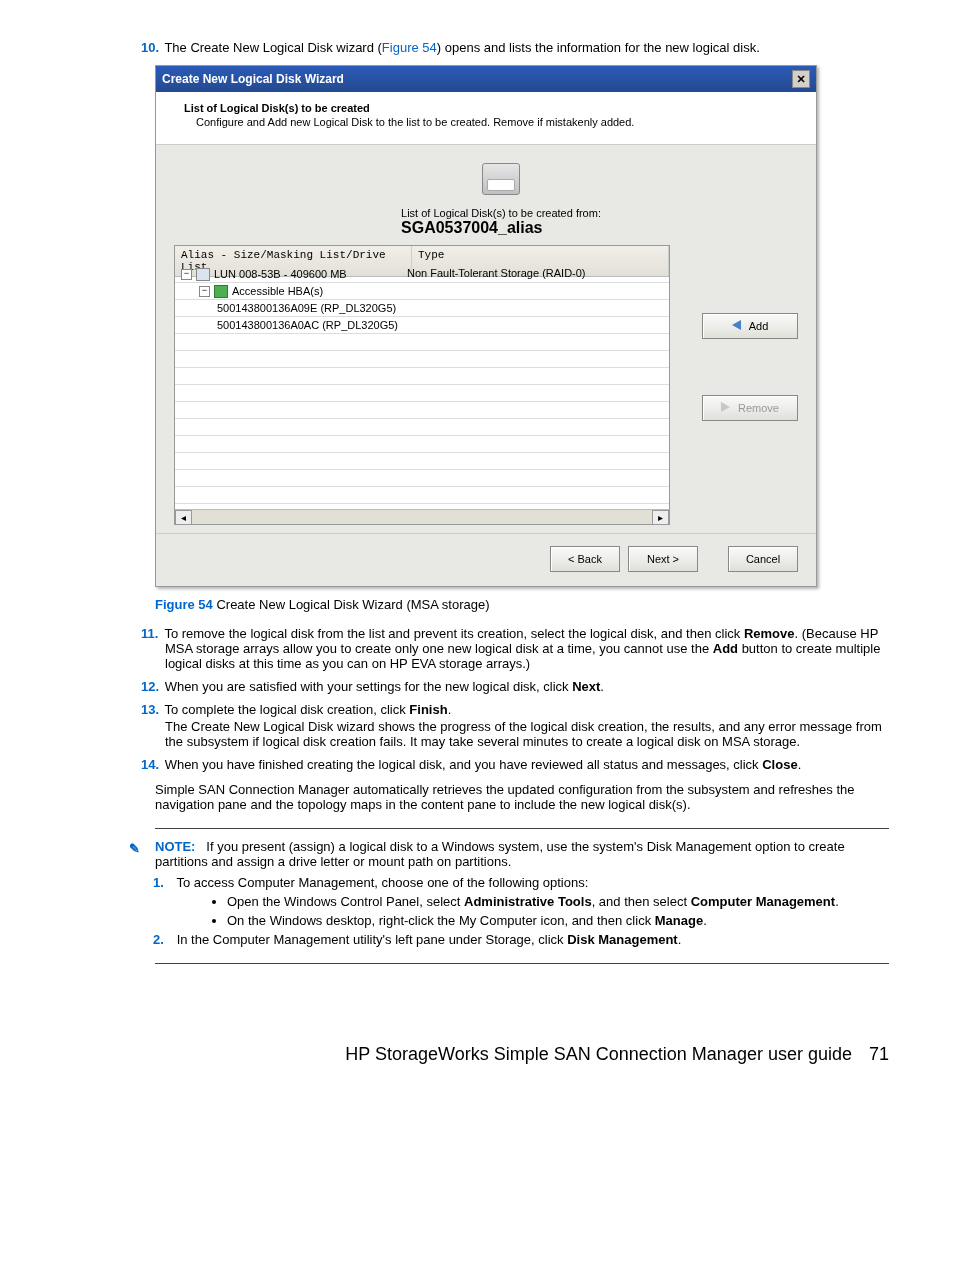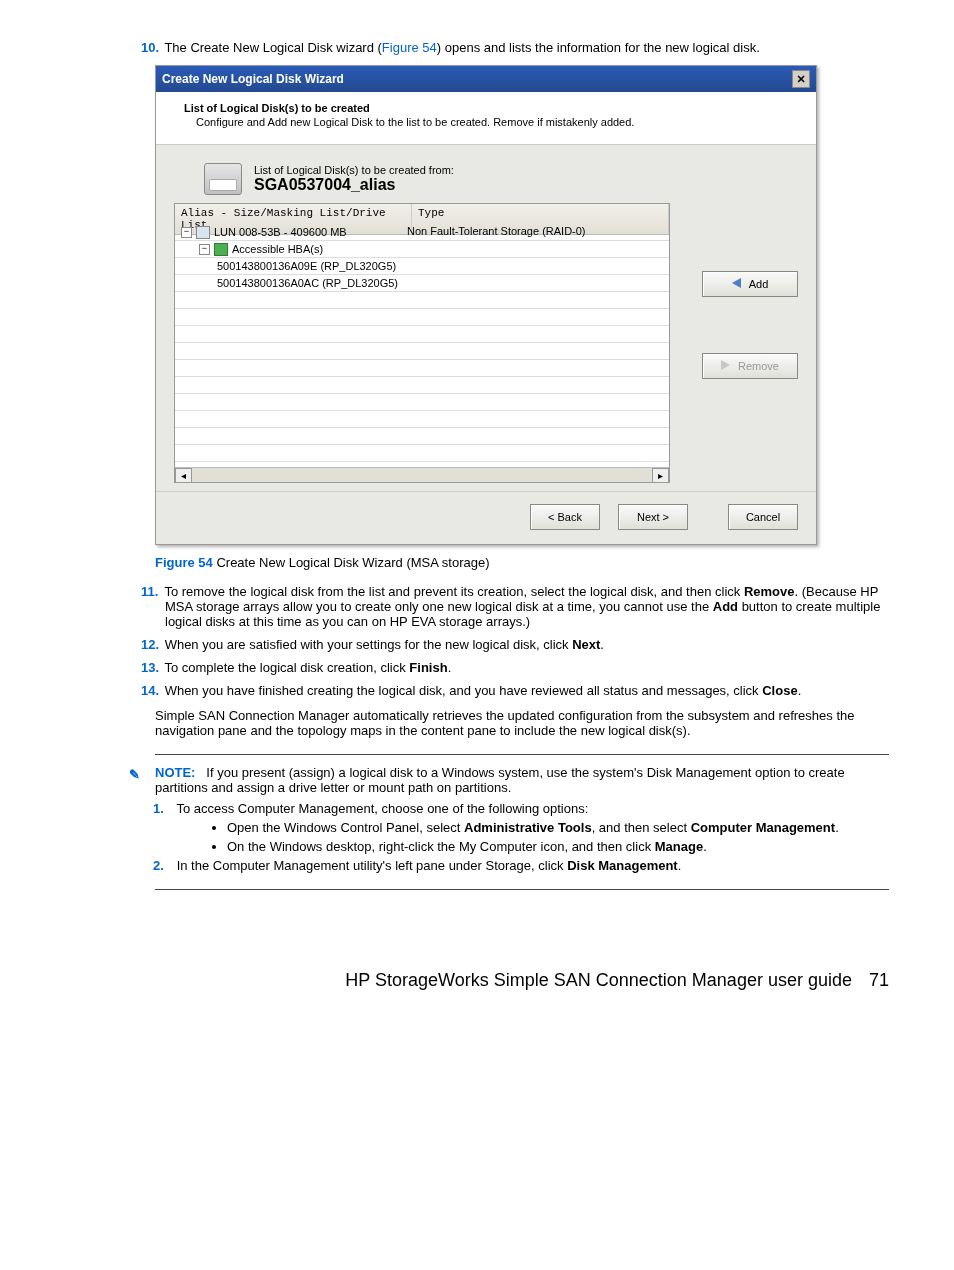--- a/index.html
+++ b/index.html
@@ -61,20 +61,21 @@
   padding: 10px 28px 16px 28px;
   font-size: 11px;
 }
 .header-title { font-weight: bold; margin-bottom: 2px; }
 .header-desc { margin-left: 12px; }
 .body-panel { padding: 18px 18px 8px 18px; }
 .list-header {
   display: flex; align-items: center; gap: 12px;
   margin-left: 30px; margin-bottom: 8px;
   font-size: 11px;
+  flex-direction: column;
 }
 .disk-icon {
   width: 36px; height: 30px;
   background: linear-gradient(#e6e6e6,#c0c0c0);
   border:1px solid #888; border-radius:3px;
   position: relative;
 }
 .disk-icon::after {
   content:''; position:absolute; left:4px; right:4px; bottom:3px; height:10px;
   background:#fff; border:1px solid #aaa; border-radius:2px;
@@ -132,21 +133,21 @@
   background: linear-gradient(#fafafa,#e0e0da);
   height: 24px;
   font-size: 11px;
   display:flex; align-items:center; justify-content:center;
   gap: 8px;
   box-shadow: 1px 1px 0 #fff inset;
 }
 .btn.disabled { color:#999; }
 .arrow-left::before { content:''; border-top:5px solid transparent; border-bottom:5px solid transparent; border-right:9px solid #4a7ec9; display:inline-block; }
 .arrow-right::before { content:''; border-top:5px solid transparent; border-bottom:5px solid transparent; border-left:9px solid #c8c8c8; display:inline-block; }
-.footer-panel { padding: 12px 18px 14px 18px; display:flex; justify-content:flex-end; gap:18px; border-top: 1px solid #ccc; }
+.footer-panel { padding: 12px 18px 14px 18px; display:flex; justify-content:flex-end; gap:8px; border-top: 1px solid #ccc; }
 .footer-panel .btn { width: 68px; }
 
 .fig-caption { margin-left: 90px; margin-top: 6px; margin-bottom: 14px; font-size: 13px; }
 .fig-caption .fig-label { color: #0066cc; font-weight: bold; }
 
 .plain-para { margin-left: 90px; margin-right: 10px; margin-top: 10px; margin-bottom: 10px; }
 
 .hr-line { border-top: 1px solid #444; margin: 16px 0 10px 90px; }
 
 .note-block { margin-left: 90px; position: relative; }
@@ -272,20 +273,21 @@
   <span>
     <span>When you are satisfied with your settings for the new logical disk, click </span><strong>Next</strong><span>.</span>
   </span>
 </div>
 
 <div class="step-container">
   <span class="step-num">13.</span>
   <span>
     <span>To complete the logical disk creation, click </span><strong>Finish</strong><span>.</span>
   </span>
+  <div class="step-body">The Create New Logical Disk wizard shows the progress of the logical disk creation, the results, and any error message from the subsystem if logical disk creation fails. It may take several minutes to create a logical disk on MSA storage.</div>
 </div>
 
 <div class="step-container">
   <span class="step-num">14.</span>
   <span>
     <span>When you have finished creating the logical disk, and you have reviewed all status and messages, click </span><strong>Close</strong><span>.</span>
   </span>
 </div>
 
 <div class="plain-para">Simple SAN Connection Manager automatically retrieves the updated configuration from the subsystem and refreshes the navigation pane and the topology maps in the content pane to include the new logical disk(s).</div>

